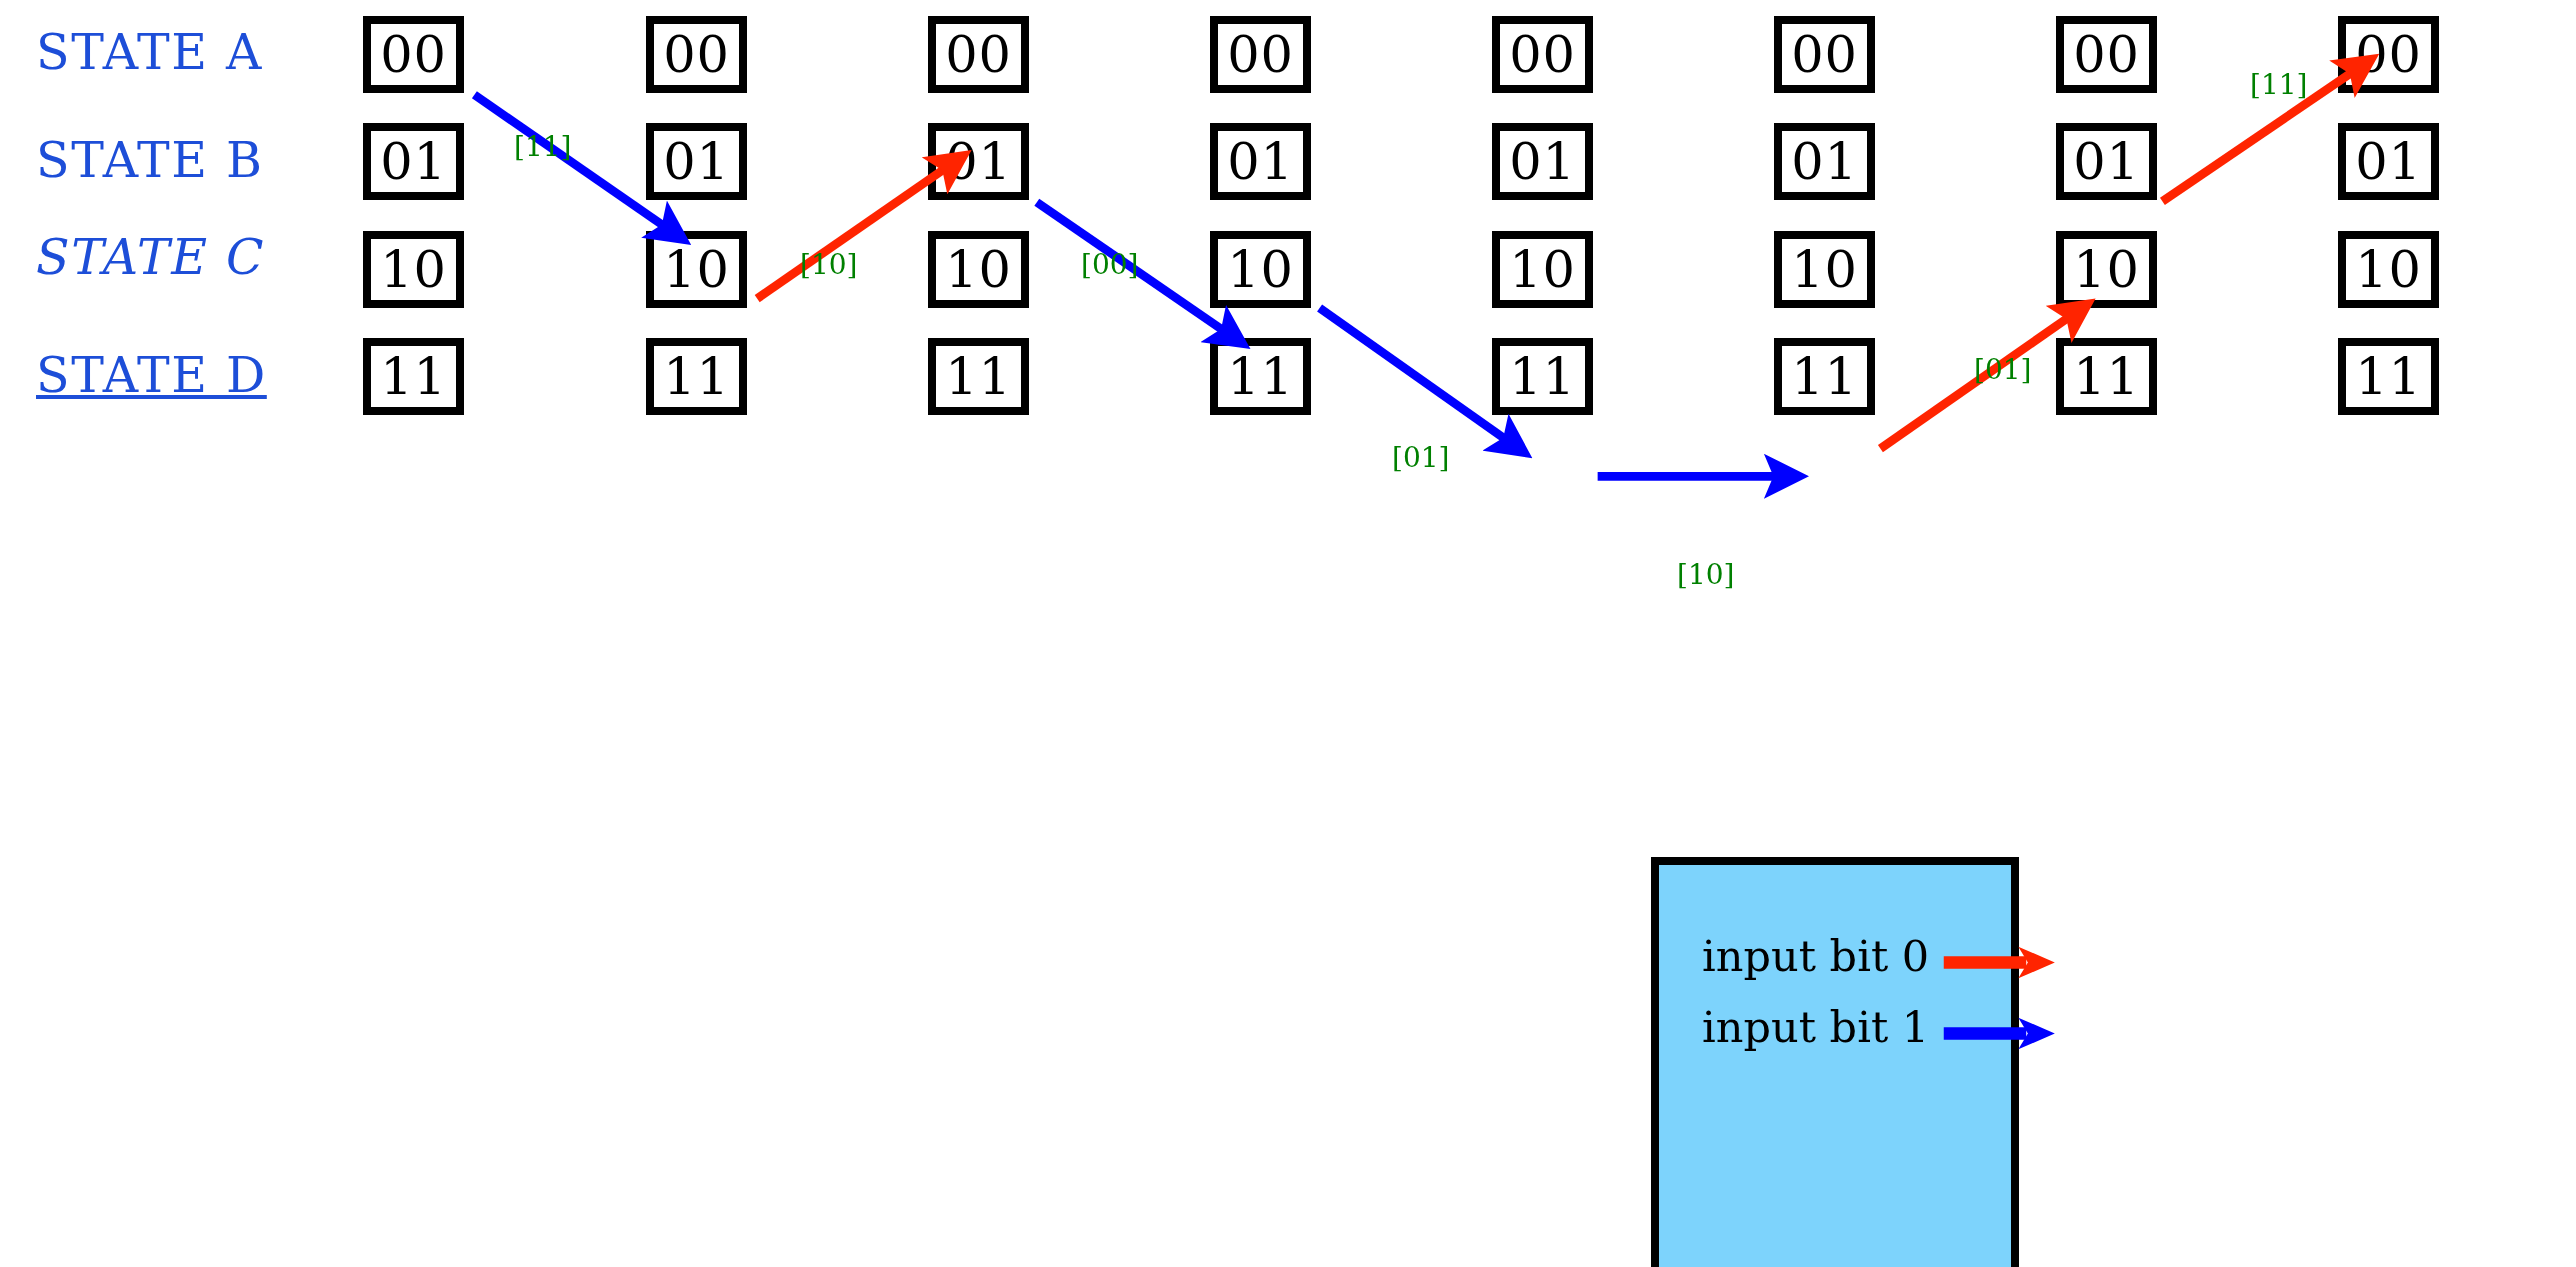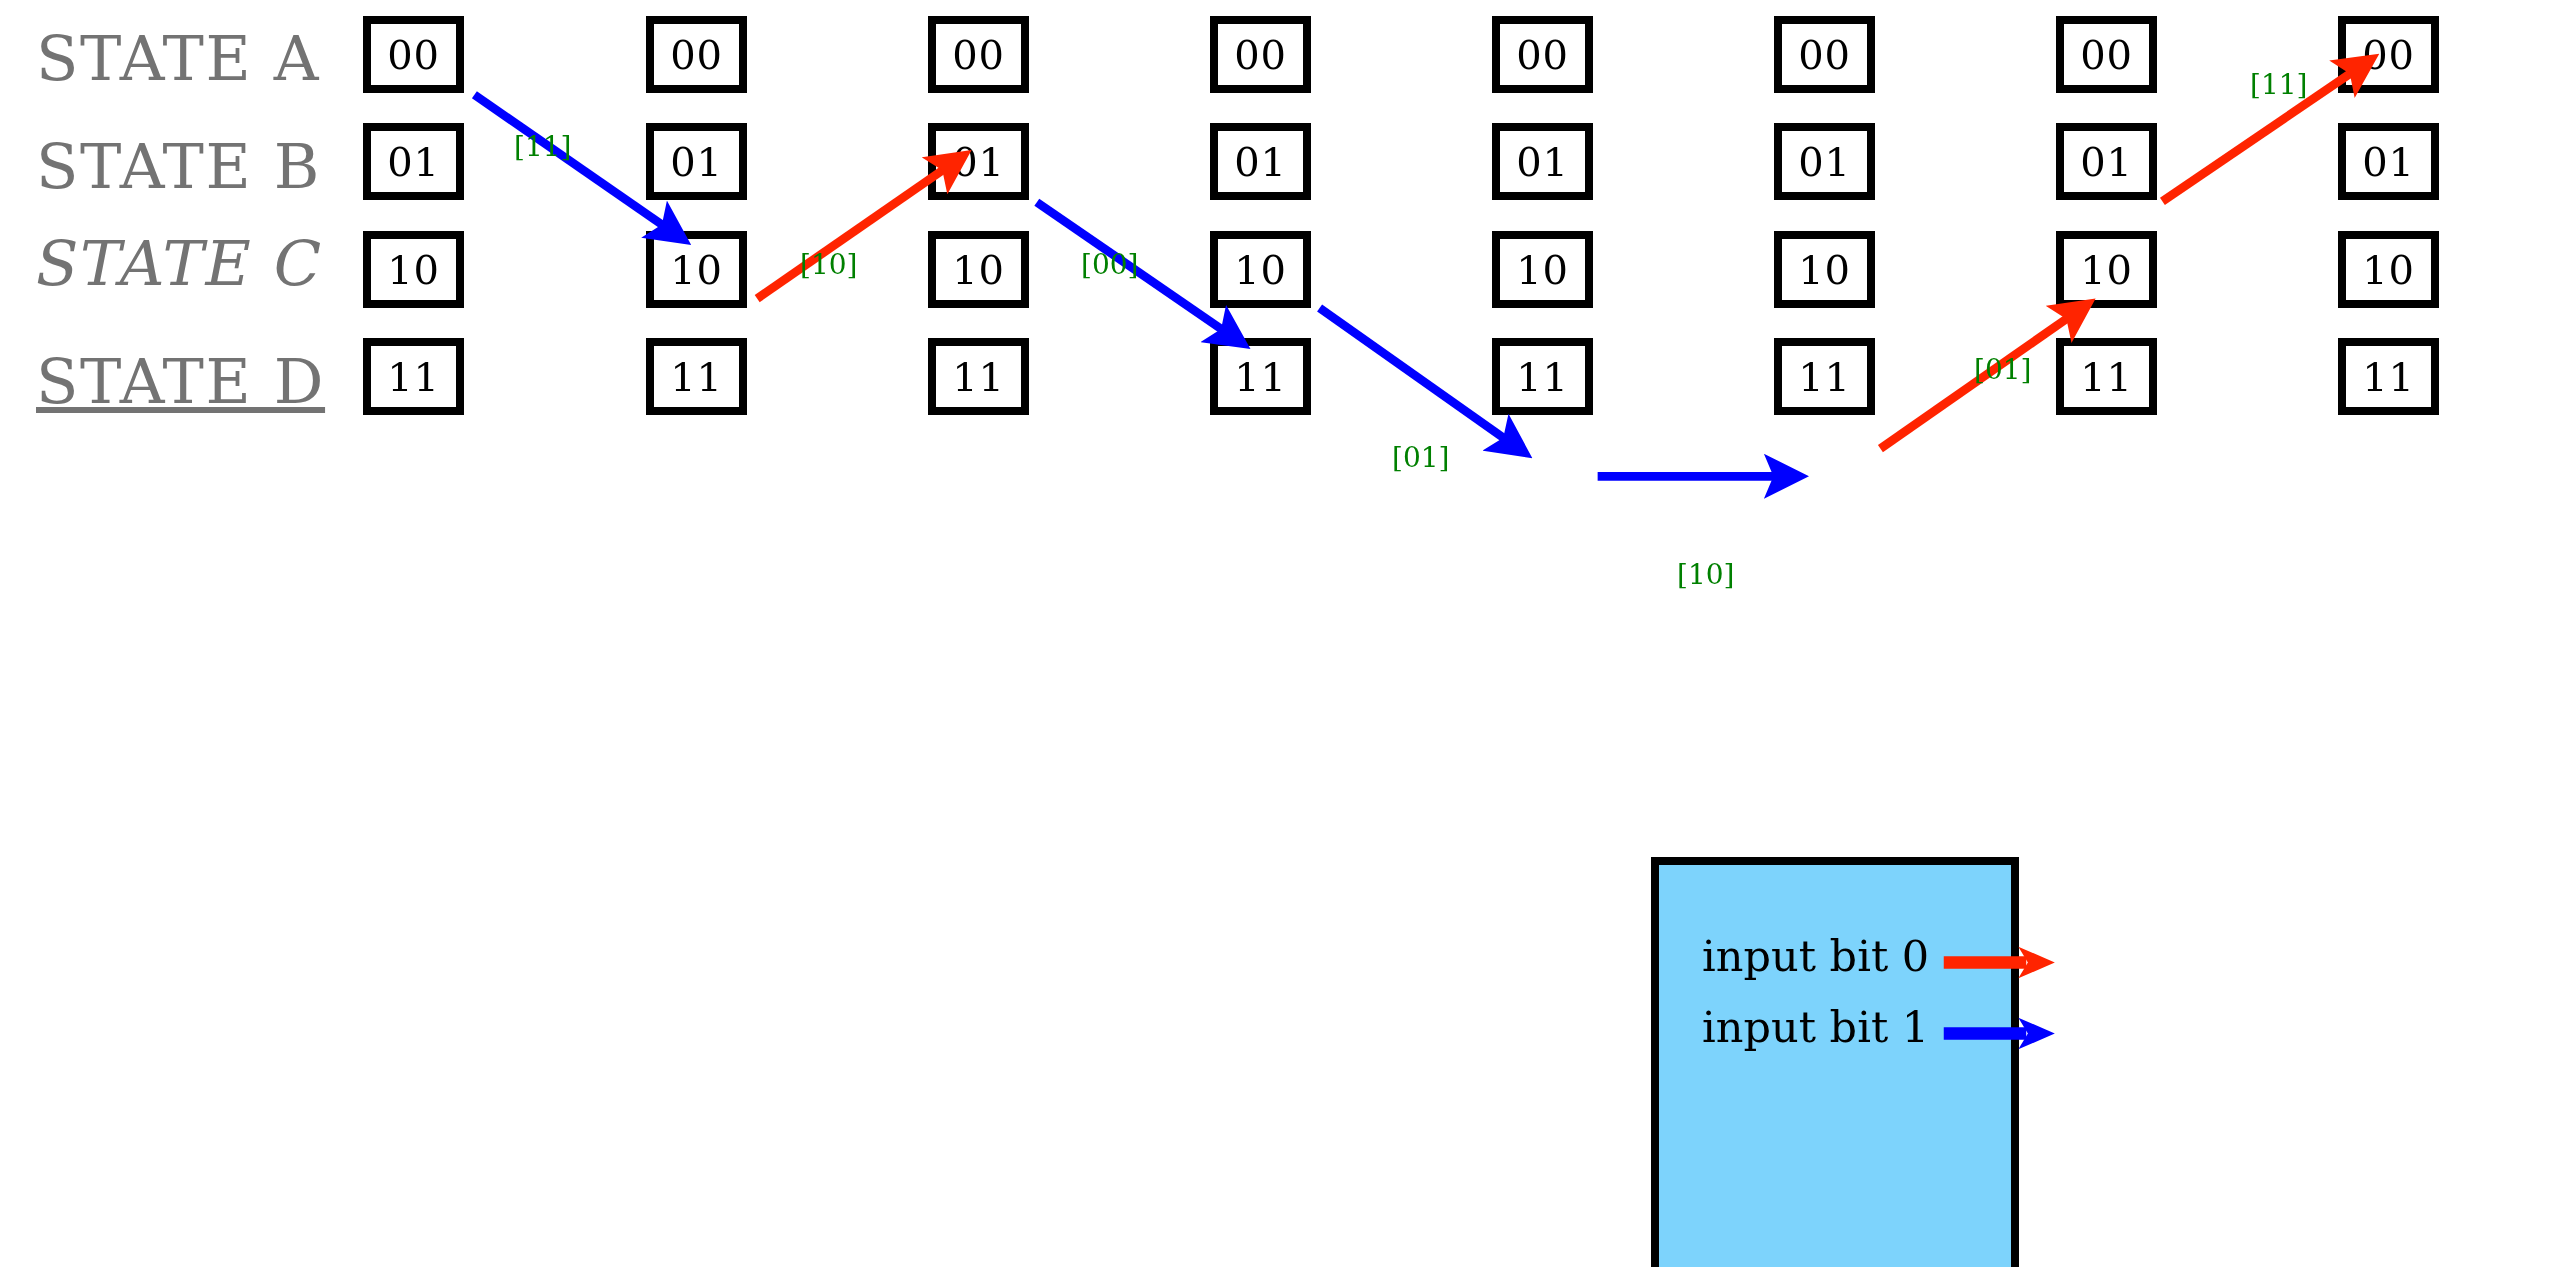--- a/index.html
+++ b/index.html
@@ -3,36 +3,36 @@
 <meta charset="utf-8">
 <style>
   html,body{margin:0;padding:0;background:#ffffff;}
   body{width:2576px;height:1267px;position:relative;overflow:hidden;
        font-family:"DejaVu Serif", serif;}
   #stage{position:absolute;left:0;top:0;width:2576px;height:1267px;}
 
   .row-label{
     position:absolute;
     font-family:"DejaVu Serif", serif;
-    font-size:62px;
+    font-size:49px;
     letter-spacing:1.6px;
-    color:#737373;
+    color:#1d4ed8;
     white-space:pre;
     line-height:1;
   }
 
   .cell{
     position:absolute;
     width:101px;height:77px;
     border:8px solid #000000;
     box-sizing:border-box;
     background:#ffffff;
     display:flex;align-items:center;justify-content:center;
     font-family:"DejaVu Serif", serif;
-    font-size:40px;
+    font-size:51px;
     letter-spacing:0.8px;
     color:#000000;
     line-height:1;
   }
 
   .edge-label{
     position:absolute;
     font-family:"DejaVu Serif", serif;
     font-size:28px;
     color:#008000;

